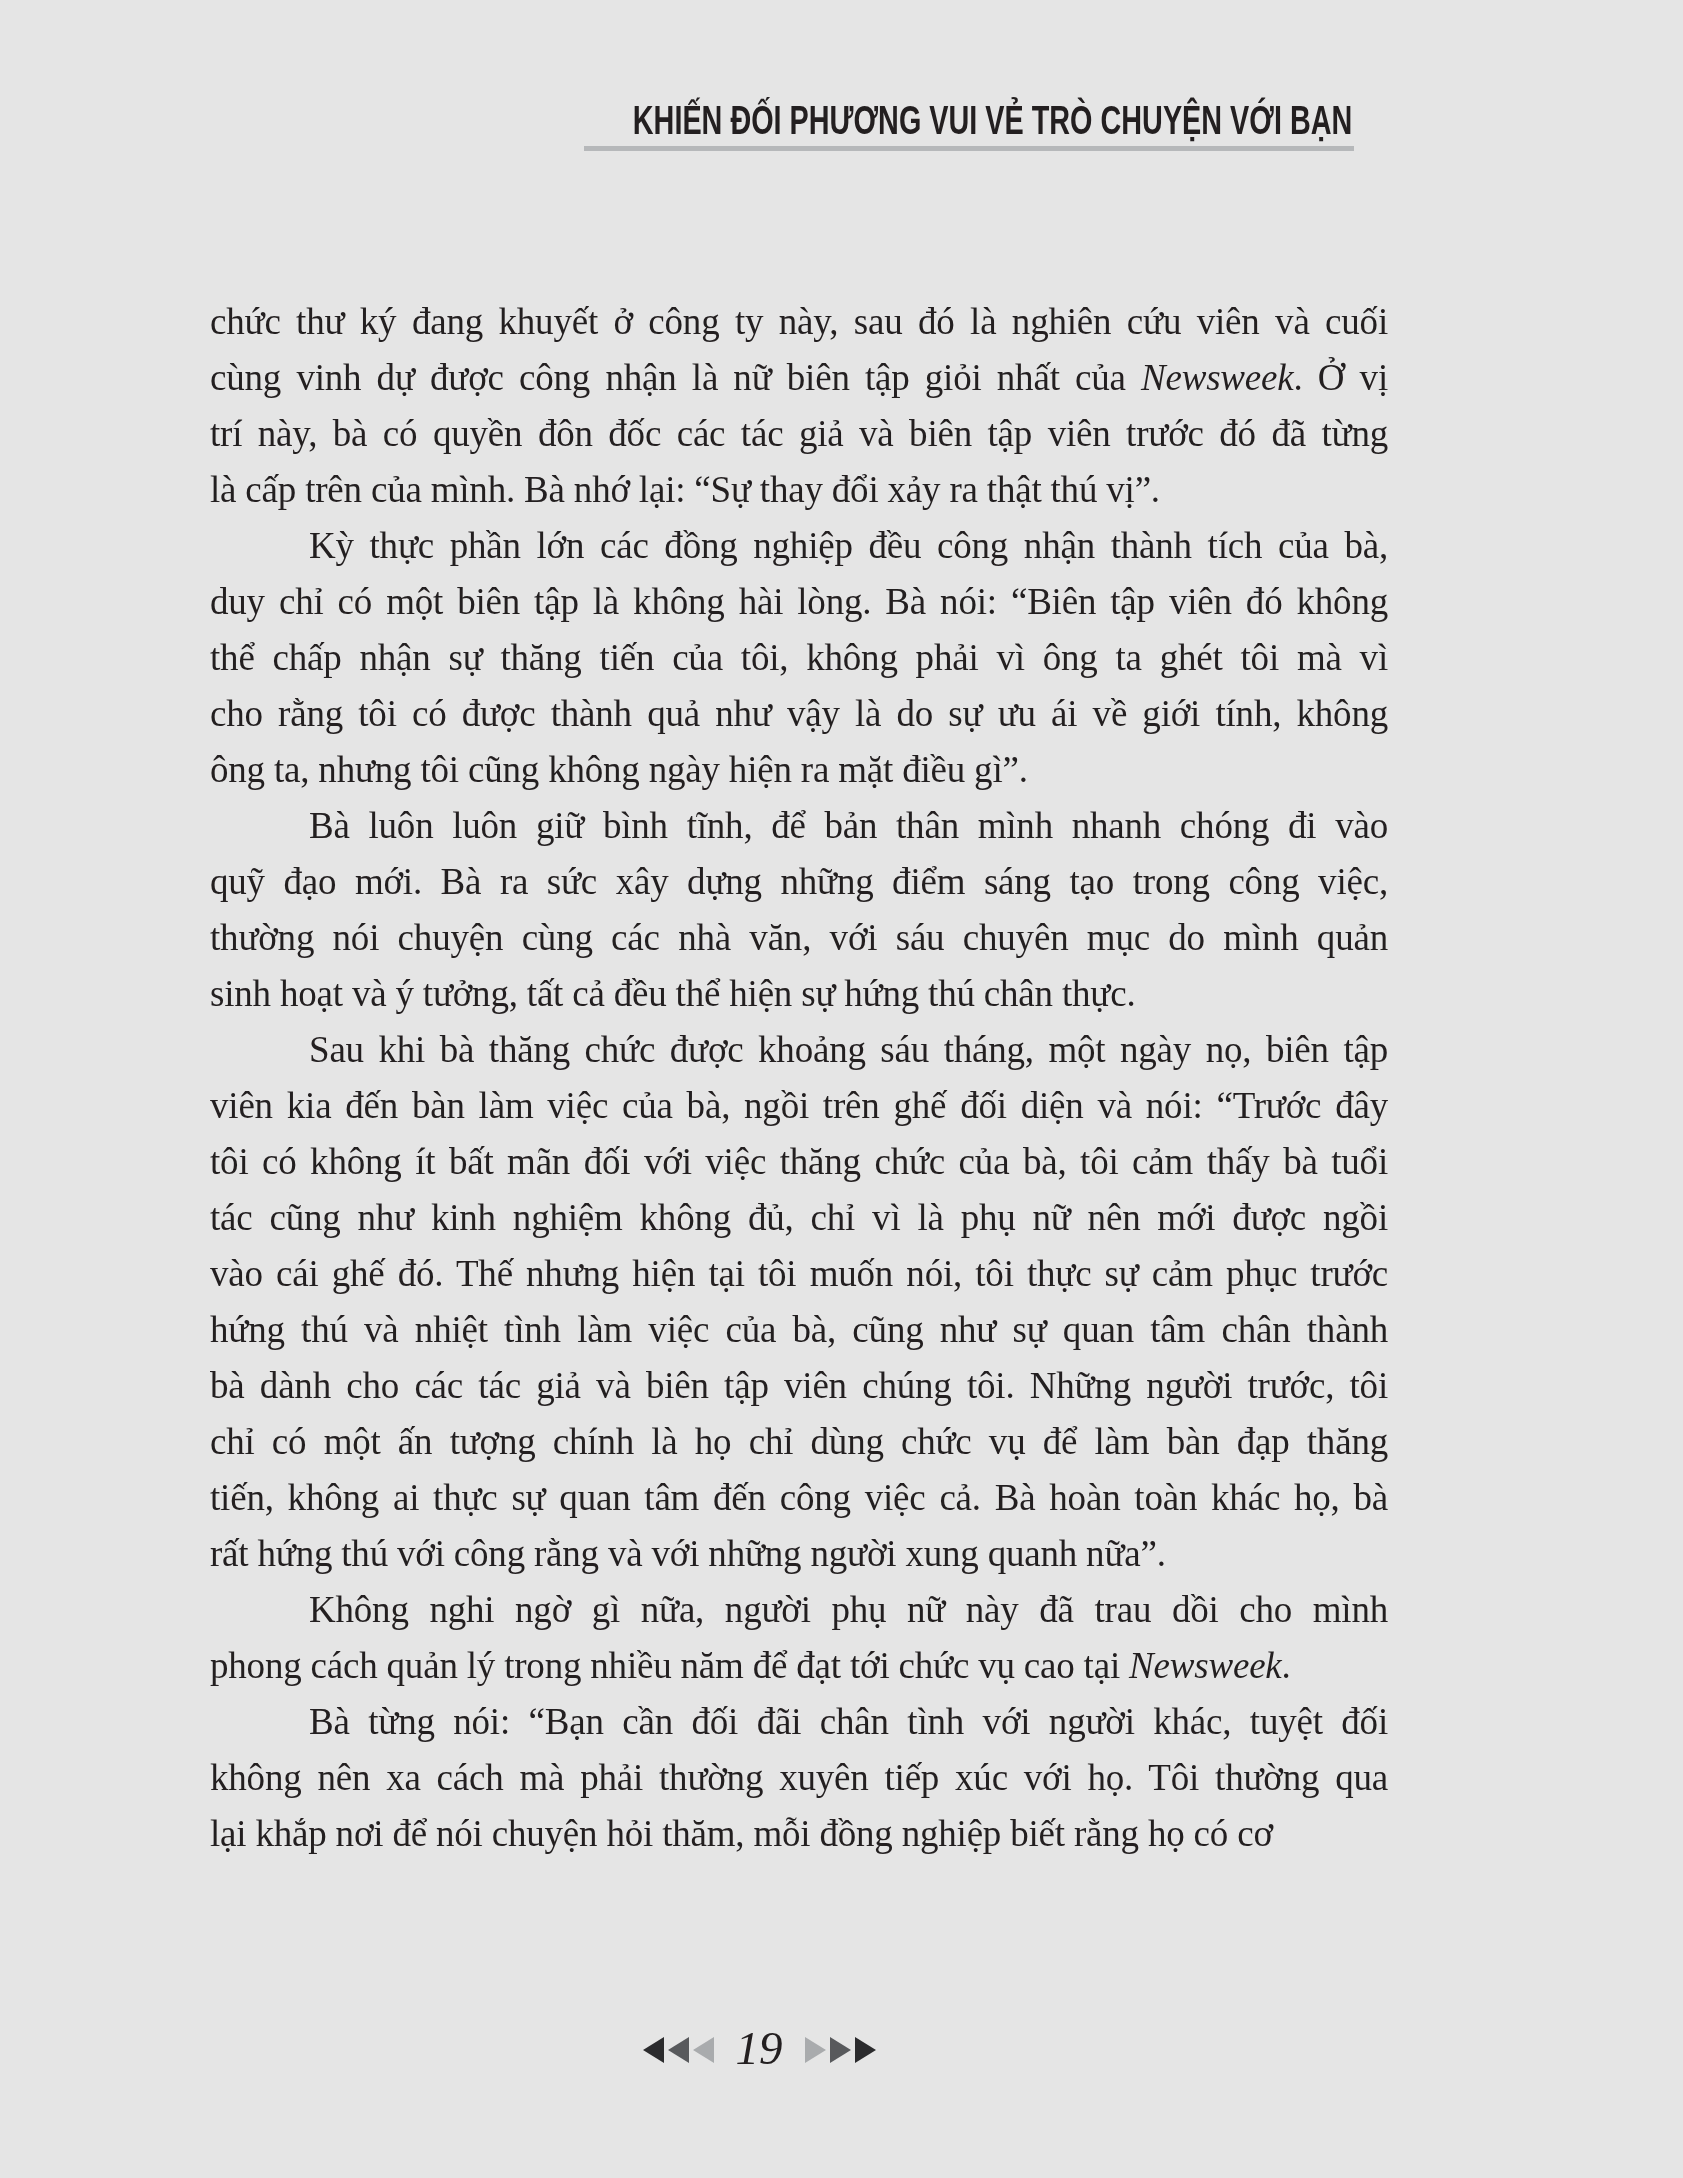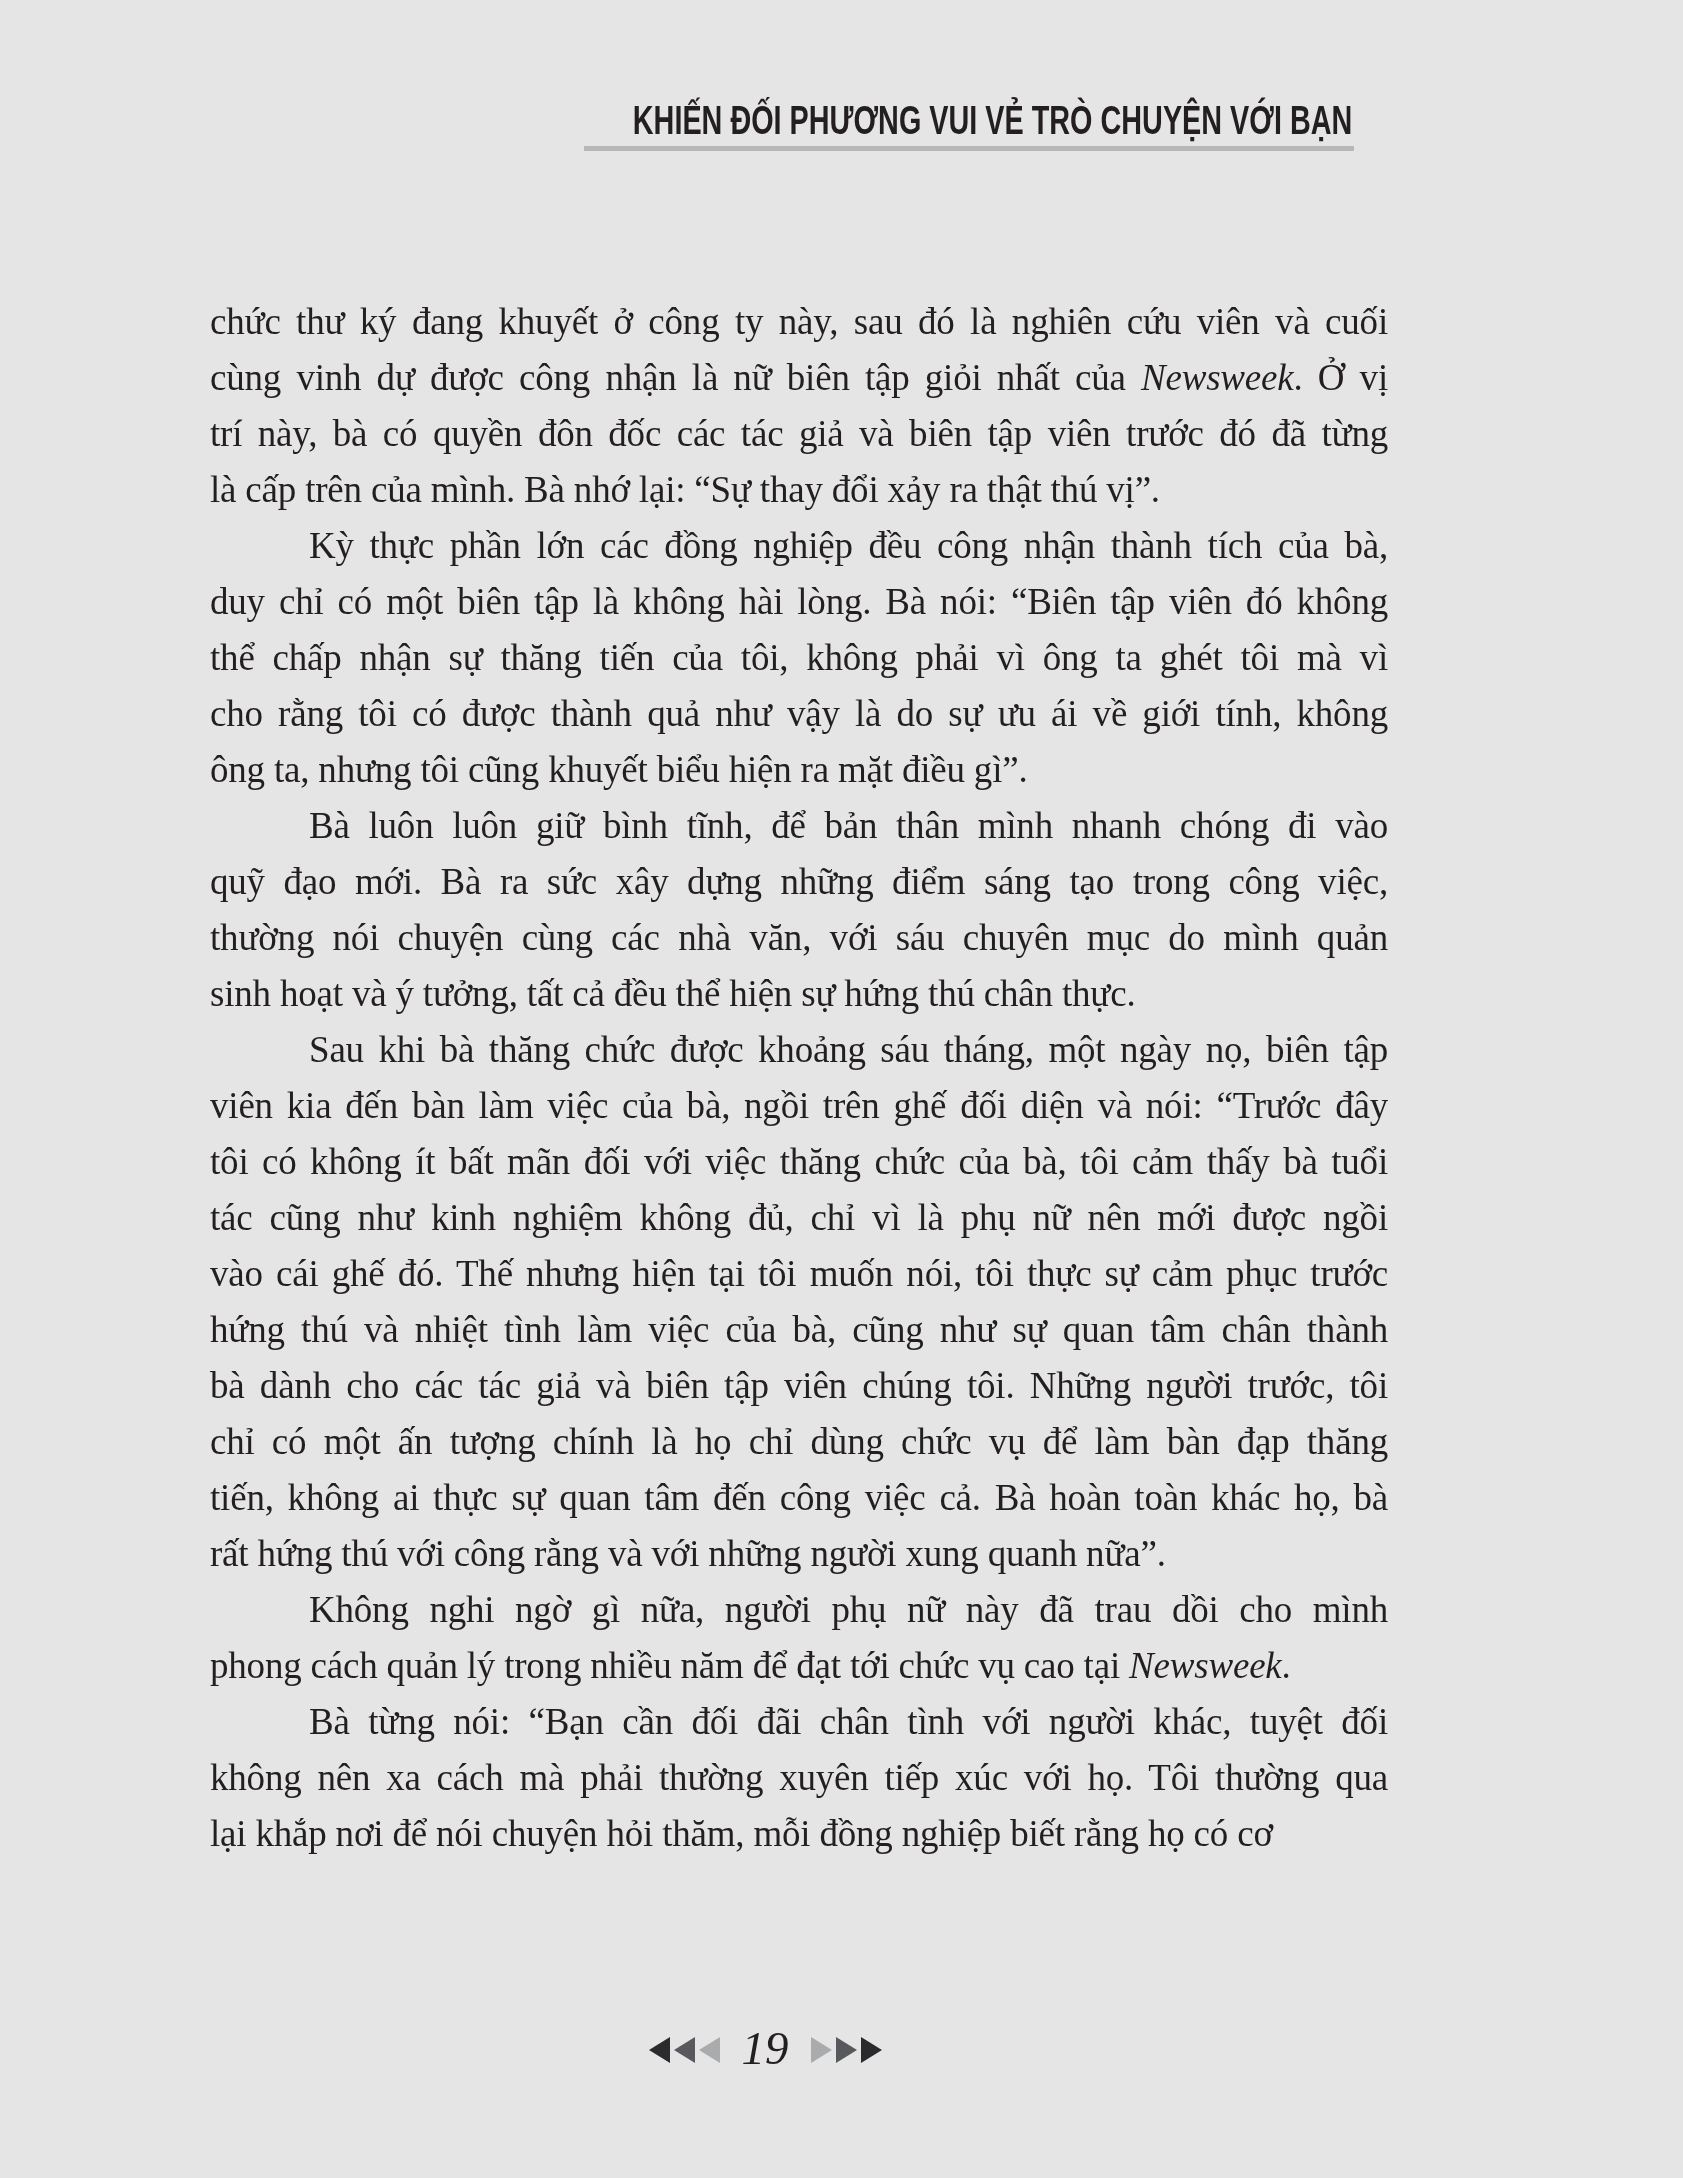--- a/index.html
+++ b/index.html
@@ -60,21 +60,21 @@
     white-space: normal;
   }
   .line.last { text-align-last: left; }
   .line.first { text-indent: 99px; }
   .line i { font-style: italic; }
 
   
   .page-footer {
     position: absolute;
     top: 2026px;
-    left: 176px;
+    left: 170px;
     width: 1178px;
     height: 48px;
     display: flex;
     align-items: center;
     justify-content: center;
   }
   .tri {
     width: 0; height: 0;
     border-top: 13px solid transparent;
     border-bottom: 13px solid transparent;
@@ -110,21 +110,21 @@
         <div class="line">chức thư ký đang khuyết ở công ty này, sau đó là nghiên cứu viên và cuối</div>
         <div class="line">cùng vinh dự được công nhận là nữ biên tập giỏi nhất của <i>Newsweek</i>. Ở vị</div>
         <div class="line">trí này, bà có quyền đôn đốc các tác giả và biên tập viên trước đó đã từng</div>
         <div class="line last">là cấp trên của mình. Bà nhớ lại: “Sự thay đổi xảy ra thật thú vị”.</div>
       </div>
       <div class="para">
         <div class="line first">Kỳ thực phần lớn các đồng nghiệp đều công nhận thành tích của bà,</div>
         <div class="line">duy chỉ có một biên tập là không hài lòng. Bà nói: “Biên tập viên đó không</div>
         <div class="line">thể chấp nhận sự thăng tiến của tôi, không phải vì ông ta ghét tôi mà vì</div>
         <div class="line">cho rằng tôi có được thành quả như vậy là do sự ưu ái về giới tính, không</div>
-        <div class="line last">ông ta, nhưng tôi cũng khuyết biểu hiện ra mặt điều gì”.</div>
+        <div class="line last">ông ta, nhưng tôi cũng không ngày hiện ra mặt điều gì”.</div>
       </div>
       <div class="para">
         <div class="line first">Bà luôn luôn giữ bình tĩnh, để bản thân mình nhanh chóng đi vào</div>
         <div class="line">quỹ đạo mới. Bà ra sức xây dựng những điểm sáng tạo trong công việc,</div>
         <div class="line">thường nói chuyện cùng các nhà văn, với sáu chuyên mục do mình quản</div>
         <div class="line last">sinh hoạt và ý tưởng, tất cả đều thể hiện sự hứng thú chân thực.</div>
       </div>
       <div class="para">
         <div class="line first">Sau khi bà thăng chức được khoảng sáu tháng, một ngày nọ, biên tập</div>
         <div class="line">viên kia đến bàn làm việc của bà, ngồi trên ghế đối diện và nói: “Trước đây</div>

